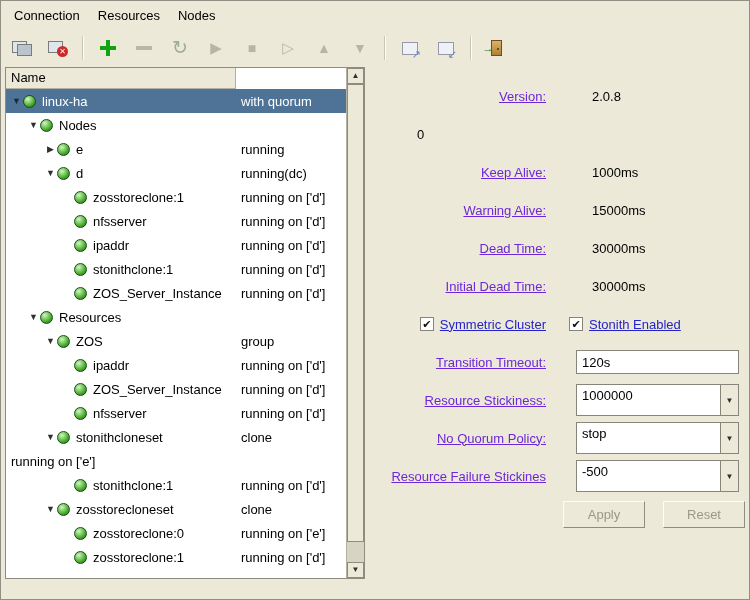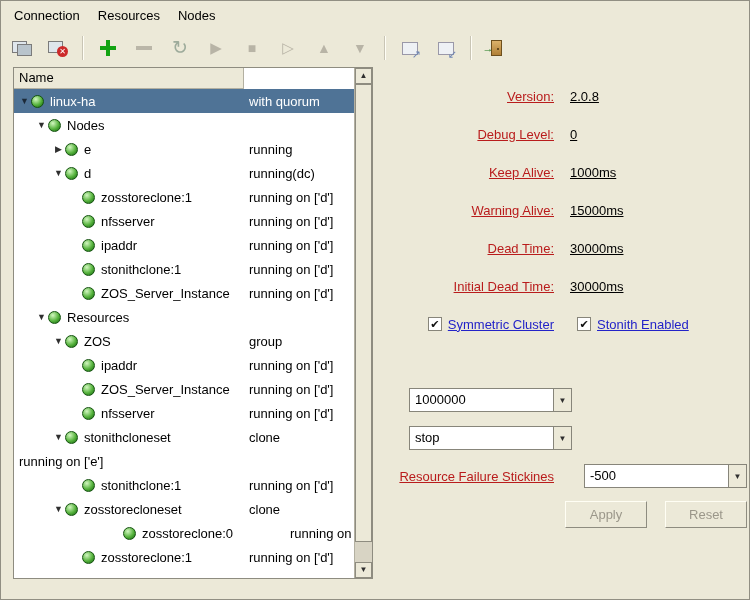--- a/index.html
+++ b/index.html
@@ -35,21 +35,21 @@
   .up-icon::before      { content:"\25B2"; font-size:14px; line-height:15px; color:#b8b4a6; }
   .down-icon::before    { content:"\25BC"; font-size:14px; line-height:15px; color:#b8b4a6; }
   .migrate-icon, .unmigrate-icon { width:16px; height:13px; border:1px solid #9a98a8; background:#eef1f5; }
   .migrate-icon::after   { content:"\2197"; position:absolute; right:-4px; bottom:-6px; font-size:11px; line-height:11px; color:#6f86b4; }
   .unmigrate-icon::after { content:"\2199"; position:absolute; right:-4px; bottom:-6px; font-size:11px; line-height:11px; color:#6f86b4; }
   .quit-icon { width:11px; height:16px; background:linear-gradient(#dcb26b,#b07f35); border:1px solid #6d4f1d; }
   .quit-icon::before { content:""; position:absolute; right:2px; top:7px; width:2px; height:2px; background:#4a3310; border-radius:50%; }
   .quit-icon::after  { content:"\2192"; position:absolute; left:-9px; top:2px; font-size:11px; line-height:11px; color:#1d7c1d; font-weight:bold; }
 
   
-  .main { display:flex; height:512px; padding:0 2px 0 12px; }
+  .main { display:flex; height:512px; padding:0 2px 0 4px; }
 
   
   .tree-panel { width:360px; background:#fff; border:1px solid #8e8c80; display:flex; }
   .tree-content { width:342px; display:flex; flex-direction:column; overflow:hidden; }
   .tree-header { display:flex; height:21px; flex:none; }
   .th-cell { background:#ece9d8; border-right:1px solid #b3b0a1; border-bottom:1px solid #b3b0a1; padding:2px 5px; white-space:nowrap; overflow:hidden; }
   .th-name { width:230px; } .th-status { flex:1; }
   .tree-rows { flex:1; overflow:hidden; }
   .trow { display:flex; height:24px; align-items:center; }
   .trow.selected { background:#4f7396; color:#fff; }
@@ -63,24 +63,24 @@
 
   
   .vscroll { width:18px; background:#d8d4c4; border-left:1px solid #b3b0a1; display:flex; flex-direction:column; }
   .sb-btn { height:16px; flex:none; background:#ece9d8; border:1px solid #8e8c80; display:flex; align-items:center; justify-content:center; font-size:8px; line-height:8px; color:#2e2e2e; }
   .sb-track { flex:1; position:relative; }
   .sb-thumb { position:absolute; top:0; left:0; right:0; height:458px; background:#ece9d8; border:1px solid #8e8c80; }
 
   
   .props { flex:1; margin-left:4px; padding:10px 2px 0 2px; }
   .frow { height:38px; display:flex; align-items:center; }
-  .flabel { width:175px; text-align:right; color:#b91c1c; text-decoration:underline; white-space:nowrap; flex:none; }
-  .fstatic { margin-left:16px;text-decoration:underline; }
+  .flabel { width:175px; text-align:right; color:#6d28d9; text-decoration:underline; white-space:nowrap; flex:none; }
+  .fstatic { margin-left:46px; }
   .ftext { margin-left:30px; width:163px; height:24px; border:1px solid #87857a; background:#fff; padding:0 5px; font:13px "Liberation Sans", sans-serif; }
-  .combo { margin-left:30px; width:163px; height:24px; display:flex; }
+  .combo { margin-left:30px; width:163px; height:32px; display:flex; }
   .combo-text { flex:1; background:#fff; border:1px solid #87857a; border-right:none; padding:3px 5px; white-space:nowrap; overflow:hidden; }
   .combo-btn { width:19px; background:#ece9d8; border:1px solid #87857a; display:flex; align-items:center; justify-content:center; font-size:8px; color:#2e2e2e; }
   .cbgroup { display:flex; align-items:center; gap:6px; }
   .cbg1 { width:175px; justify-content:flex-end; flex:none; }
   .cbg2 { margin-left:23px; }
   .cbx { width:14px; height:14px; flex:none; background:#fff; border:1px solid #87857a; display:flex; align-items:center; justify-content:center; font-size:11px; line-height:11px; color:#111; }
   .cblabel { color:#2323c8; text-decoration:underline; white-space:nowrap; }
   .frow-buttons { justify-content:flex-end; gap:18px; }
   .btn { width:82px; height:27px; background:#ece9d8; border:1px solid; border-color:#fffef4 #8e8c80 #8e8c80 #fffef4; color:#9b978a; display:flex; align-items:center; justify-content:center; }
 
@@ -287,21 +287,21 @@
             </div>
             <div class="trow">
               <div class="tname" style="padding-left: 38px;">
                 <span class="expander">▼</span>
                 <span class="orb"></span>
                 <span class="tlabel">zosstorecloneset</span>
               </div>
               <div class="tstatus">clone</div>
             </div>
             <div class="trow">
-              <div class="tname" style="padding-left: 55px; margin-left: 41px;">
+              <div class="tname" style="padding-left: 55px;">
                 <span class="expander"></span>
                 <span class="orb"></span>
                 <span class="tlabel">zosstoreclone:0</span>
               </div>
               <div class="tstatus">running on ['e']</div>
             </div>
             <div class="trow">
               <div class="tname" style="padding-left: 55px;">
                 <span class="expander"></span>
                 <span class="orb"></span>
@@ -319,21 +319,20 @@
         <div class="sb-btn">▼</div>
       </div>
     </div>
 
     <div class="props">
         <div class="frow frow-static">
           <div class="flabel">Version:</div>
           <div class="fstatic">2.0.8</div>
         </div>
         <div class="frow frow-static">
-          <div class="flabel">Debug Level:</div>
           <div class="fstatic">0</div>
         </div>
         <div class="frow frow-static">
           <div class="flabel">Keep Alive:</div>
           <div class="fstatic">1000ms</div>
         </div>
         <div class="frow frow-static">
           <div class="flabel">Warning Alive:</div>
           <div class="fstatic">15000ms</div>
         </div>
@@ -349,28 +348,32 @@
           <div class="cbgroup cbg1">
             <div class="cbx">✔</div>
             <span class="cblabel">Symmetric Cluster</span>
           </div>
           <div class="cbgroup cbg2">
             <div class="cbx">✔</div>
             <span class="cblabel">Stonith Enabled</span>
           </div>
         </div>
         <div class="frow frow-text">
+          <div class="flabel">Transition Timeout:</div>
+          <input class="ftext" value="120s" style="">
         </div>
         <div class="frow frow-combo">
+          <div class="flabel">Resource Stickiness:</div>
           <div class="combo">
             <div class="combo-text">1000000</div>
             <div class="combo-btn">▼</div>
           </div>
         </div>
         <div class="frow frow-combo">
+          <div class="flabel">No Quorum Policy:</div>
           <div class="combo">
             <div class="combo-text">stop</div>
             <div class="combo-btn">▼</div>
           </div>
         </div>
         <div class="frow frow-combo">
           <div class="flabel">Resource Failure Stickines</div>
           <div class="combo">
             <div class="combo-text">-500</div>
             <div class="combo-btn">▼</div>

